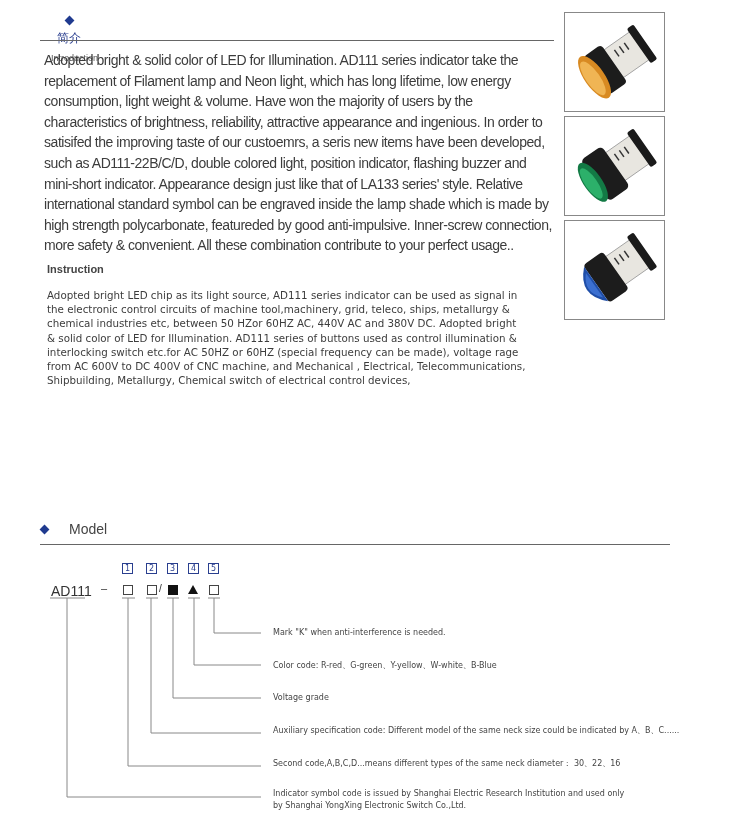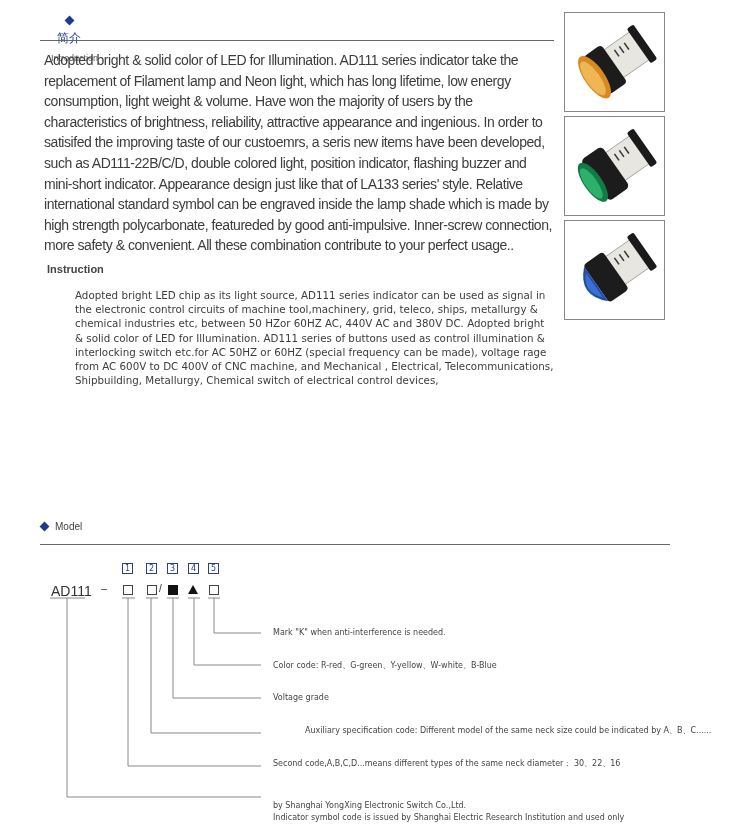--- a/index.html
+++ b/index.html
@@ -5,23 +5,23 @@
   html, body { margin: 0; padding: 0; background: #ffffff; }
   body { width: 754px; height: 840px; position: relative; overflow: hidden; font-family: "Liberation Sans", sans-serif; color: #444; }
   .abs { position: absolute; }
   .diamond { display: inline-block; width: 7px; height: 7px; background: #1f3a8f; transform: rotate(45deg); }
   .hdr-intro { left: 40px; top: 17px; font-size: 12px; color: #2a3f8f; display: flex; align-items: center; gap: 6px; flex-direction: column; }
   .hdr-intro .cn { font-size: 12px; color: #2a3f8f; }
   .hdr-intro .en { font-size: 9px; color: #555; margin-left: 11px; }
   .rule { height: 1px; background: #666; }
   .intro-text { left: 44px; top: 50px; width: 510px; font-family: "Liberation Sans Narrow", "Liberation Sans", sans-serif; font-size: 14px; line-height: 20.6px; color: #3c3c3c; letter-spacing: -0.45px; font-stretch: condensed; }
   .instr-title { left: 47px; top: 263px; font-size: 11px; font-weight: bold; color: #444; }
-  .instr-text { left: 47px; top: 288px; width: 480px; font-family: "DejaVu Sans", sans-serif; font-size: 10.3px; line-height: 14.2px; color: #3c3c3c; margin-left: 28px; }
+  .instr-text { left: 47px; top: 288px; width: 480px; font-family: "DejaVu Sans", sans-serif; font-size: 10.3px; line-height: 14.2px; color: #3c3c3c; }
   .thumb { left: 564px; width: 99px; height: 98px; border: 1px solid #888; background: #fff; overflow: hidden; }
-  .hdr-model { left: 41px; top: 521px; font-size: 10px; color: #444; display: flex; align-items: center; gap: 7px; }
+  .hdr-model { left: 41px; top: 521px; font-size: 14px; color: #444; display: flex; align-items: center; gap: 21px; }
   .code-num { width: 9px; height: 9px; border: 1px solid #2a3f8f; color: #2a3f8f; font-size: 8px; line-height: 9px; text-align: center; font-family: "DejaVu Sans", sans-serif; }
   .model-prefix { left: 51px; top: 583px; font-size: 14px; color: #333; }
   .dash { left: 101px; top: 582px; font-size: 11px; color: #333; }
   .slot { width: 8px; height: 8px; border: 1px solid #444; background: #fff; }
   .slot.filled { background: #111; border-color: #111; }
   .slash { font-size: 10px; color: #333; }
   .tri { width: 0; height: 0; border-left: 5px solid transparent; border-right: 5px solid transparent; border-bottom: 9px solid #111; }
   .desc { font-family: "DejaVu Sans", sans-serif; font-size: 8px; color: #444; white-space: nowrap; }
   svg.tree { position: absolute; left: 0; top: 0; }
 </style>
@@ -117,16 +117,16 @@
     <polyline points="173,598 173,698 261,698"></polyline>
     <polyline points="151,598 151,733 261,733"></polyline>
     <polyline points="128,598 128,766 261,766"></polyline>
     <polyline points="67,598 67,797 261,797"></polyline>
   </g>
 </svg>
 
 <div class="abs desc" style="left:273px; top:628px;">Mark "K" when anti-interference is needed.</div>
 <div class="abs desc" style="left:273px; top:660px;">Color code: R-red、G-green、Y-yellow、W-white、B-Blue</div>
 <div class="abs desc" style="left:273px; top:693px;">Voltage grade</div>
-<div class="abs desc" style="left:273px; top:725px;margin-left:32px;">Auxiliary specification code: Different model of the same neck size could be indicated by A、B、C......</div>
+<div class="abs desc" style="left:273px; top:725px;">Auxiliary specification code: Different model of the same neck size could be indicated by A、B、C......</div>
 <div class="abs desc" style="left:273px; top:758px;">Second code,A,B,C,D...means different types of the same neck diameter： 30、22、16</div>
-<div class="abs desc" style="left:273px; top:789px;margin-top:24px;">Indicator symbol code is issued by Shanghai Electric Research Institution and used only</div>
+<div class="abs desc" style="left:273px; top:789px;">Indicator symbol code is issued by Shanghai Electric Research Institution and used only</div>
 <div class="abs desc" style="left:273px; top:801px;">by Shanghai YongXing Electronic Switch Co.,Ltd.</div>
 
 </body></html>

